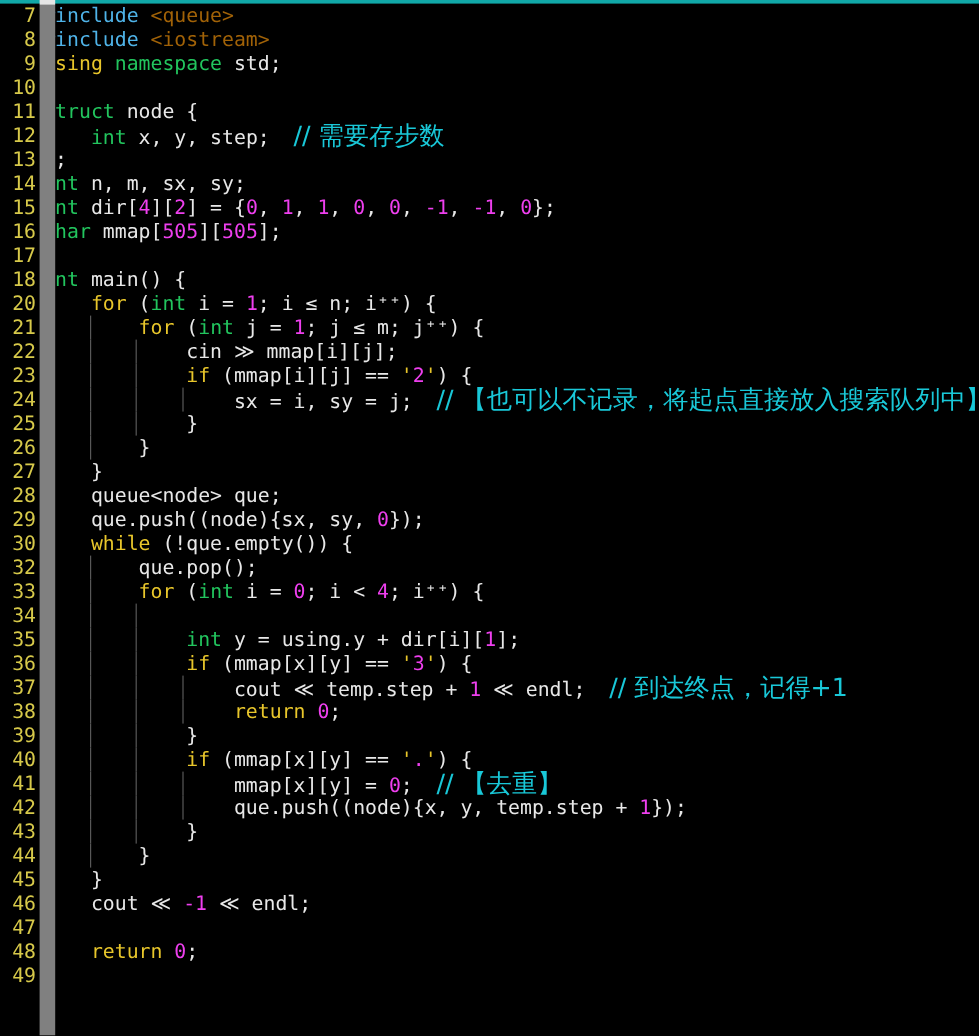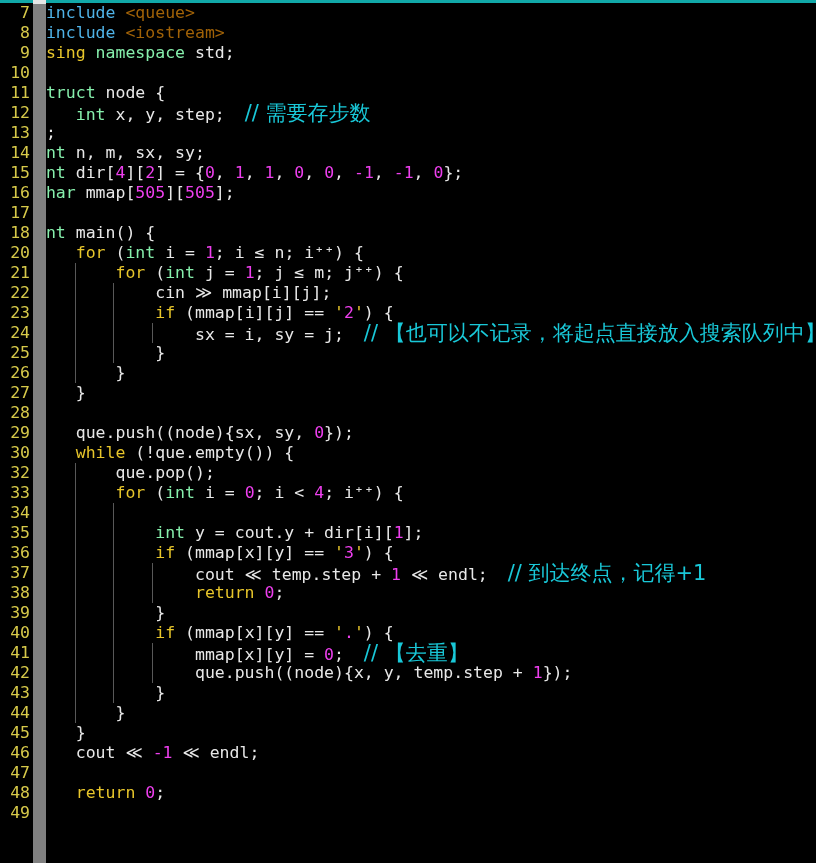--- a/index.html
+++ b/index.html
@@ -86,21 +86,21 @@
     top: 0;
     color: #e8e8e8;
     font-size: 16.5px;
     line-height: 20px;
     white-space: pre;
   }
 
   
   .t-plain   { color: #e8e8e8; }
   .t-key     { color: #e8c62b; }            
-  .t-type    { color: #86efac; }            
+  .t-type    { color: #22c55e; }            
   .t-num     { color: #ee3fee; }            
   .t-str     { color: #e8c62b; }            
   .t-pre     { color: #4fb3e8; }            
   .t-hdr     { color: #a16207; }            
   .t-cmt     { color: #19c8d8; }
 
   
   .guide {
     position: absolute;
     top: 0;
@@ -132,27 +132,27 @@
       <div class="line"><span class="lineno">17</span><span class="linetext"></span></div>
       <div class="line"><span class="lineno">18</span><span class="linetext"><span class="t-type">int</span><span class="t-plain"> main() {</span></span></div>
       <div class="line"><span class="lineno">20</span><span class="linetext"><span class="t-plain">    </span><span class="t-key">for</span><span class="t-plain"> (</span><span class="t-type">int</span><span class="t-plain"> i = </span><span class="t-num">1</span><span class="t-plain">; i ≤ n; i⁺⁺) {</span></span></div>
       <div class="line"><span class="lineno">21</span><span class="guide" style="left: 74.52px;"></span><span class="linetext"><span class="t-plain">        </span><span class="t-key">for</span><span class="t-plain"> (</span><span class="t-type">int</span><span class="t-plain"> j = </span><span class="t-num">1</span><span class="t-plain">; j ≤ m; j⁺⁺) {</span></span></div>
       <div class="line"><span class="lineno">22</span><span class="guide" style="left: 74.52px;"></span><span class="guide" style="left: 113.04px;"></span><span class="linetext"><span class="t-plain">            cin ≫ mmap[i][j];</span></span></div>
       <div class="line"><span class="lineno">23</span><span class="guide" style="left: 74.52px;"></span><span class="guide" style="left: 113.04px;"></span><span class="linetext"><span class="t-plain">            </span><span class="t-key">if</span><span class="t-plain"> (mmap[i][j] == </span><span class="t-str">'</span><span class="t-num">2</span><span class="t-str">'</span><span class="t-plain">) {</span></span></div>
       <div class="line"><span class="lineno">24</span><span class="guide" style="left: 74.52px;"></span><span class="guide" style="left: 113.04px;"></span><span class="guide" style="left: 151.56px;"></span><span class="linetext"><span class="t-plain">                sx = i, sy = j;  </span><span class="t-cmt cjk">// 【也可以不记录，将起点直接放入搜索队列中】</span></span></div>
       <div class="line"><span class="lineno">25</span><span class="guide" style="left: 74.52px;"></span><span class="guide" style="left: 113.04px;"></span><span class="linetext"><span class="t-plain">            }</span></span></div>
       <div class="line"><span class="lineno">26</span><span class="guide" style="left: 74.52px;"></span><span class="linetext"><span class="t-plain">        }</span></span></div>
       <div class="line"><span class="lineno">27</span><span class="linetext"><span class="t-plain">    }</span></span></div>
-      <div class="line"><span class="lineno">28</span></div>
+      <div class="line"><span class="lineno">28</span><span class="linetext"><span class="t-plain">    queue&lt;node&gt; que;</span></span></div>
       <div class="line"><span class="lineno">29</span><span class="linetext"><span class="t-plain">    que.push((node){sx, sy, </span><span class="t-num">0</span><span class="t-plain">});</span></span></div>
       <div class="line"><span class="lineno">30</span><span class="linetext"><span class="t-plain">    </span><span class="t-key">while</span><span class="t-plain"> (!que.empty()) {</span></span></div>
       <div class="line"><span class="lineno">32</span><span class="guide" style="left: 74.52px;"></span><span class="linetext"><span class="t-plain">        que.pop();</span></span></div>
       <div class="line"><span class="lineno">33</span><span class="guide" style="left: 74.52px;"></span><span class="linetext"><span class="t-plain">        </span><span class="t-key">for</span><span class="t-plain"> (</span><span class="t-type">int</span><span class="t-plain"> i = </span><span class="t-num">0</span><span class="t-plain">; i &lt; </span><span class="t-num">4</span><span class="t-plain">; i⁺⁺) {</span></span></div>
       <div class="line"><span class="lineno">34</span><span class="guide" style="left: 74.52px;"></span><span class="guide" style="left: 113.04px;"></span></div>
-      <div class="line"><span class="lineno">35</span><span class="guide" style="left: 74.52px;"></span><span class="guide" style="left: 113.04px;"></span><span class="linetext"><span class="t-plain">            </span><span class="t-type">int</span><span class="t-plain"> y = cout.y + dir[i][</span><span class="t-num">1</span><span class="t-plain">];</span></span></div>
+      <div class="line"><span class="lineno">35</span><span class="guide" style="left: 74.52px;"></span><span class="guide" style="left: 113.04px;"></span><span class="linetext"><span class="t-plain">            </span><span class="t-type">int</span><span class="t-plain"> y = using.y + dir[i][</span><span class="t-num">1</span><span class="t-plain">];</span></span></div>
       <div class="line"><span class="lineno">36</span><span class="guide" style="left: 74.52px;"></span><span class="guide" style="left: 113.04px;"></span><span class="linetext"><span class="t-plain">            </span><span class="t-key">if</span><span class="t-plain"> (mmap[x][y] == </span><span class="t-str">'</span><span class="t-num">3</span><span class="t-str">'</span><span class="t-plain">) {</span></span></div>
       <div class="line"><span class="lineno">37</span><span class="guide" style="left: 74.52px;"></span><span class="guide" style="left: 113.04px;"></span><span class="guide" style="left: 151.56px;"></span><span class="linetext"><span class="t-plain">                cout ≪ temp.step + </span><span class="t-num">1</span><span class="t-plain"> ≪ endl;  </span><span class="t-cmt cjk">// 到达终点，记得+1</span></span></div>
       <div class="line"><span class="lineno">38</span><span class="guide" style="left: 74.52px;"></span><span class="guide" style="left: 113.04px;"></span><span class="guide" style="left: 151.56px;"></span><span class="linetext"><span class="t-plain">                </span><span class="t-key">return</span><span class="t-plain"> </span><span class="t-num">0</span><span class="t-plain">;</span></span></div>
       <div class="line"><span class="lineno">39</span><span class="guide" style="left: 74.52px;"></span><span class="guide" style="left: 113.04px;"></span><span class="linetext"><span class="t-plain">            }</span></span></div>
       <div class="line"><span class="lineno">40</span><span class="guide" style="left: 74.52px;"></span><span class="guide" style="left: 113.04px;"></span><span class="linetext"><span class="t-plain">            </span><span class="t-key">if</span><span class="t-plain"> (mmap[x][y] == </span><span class="t-str">'</span><span class="t-num">.</span><span class="t-str">'</span><span class="t-plain">) {</span></span></div>
       <div class="line"><span class="lineno">41</span><span class="guide" style="left: 74.52px;"></span><span class="guide" style="left: 113.04px;"></span><span class="guide" style="left: 151.56px;"></span><span class="linetext"><span class="t-plain">                mmap[x][y] = </span><span class="t-num">0</span><span class="t-plain">;  </span><span class="t-cmt cjk">// 【去重】</span></span></div>
       <div class="line"><span class="lineno">42</span><span class="guide" style="left: 74.52px;"></span><span class="guide" style="left: 113.04px;"></span><span class="guide" style="left: 151.56px;"></span><span class="linetext"><span class="t-plain">                que.push((node){x, y, temp.step + </span><span class="t-num">1</span><span class="t-plain">});</span></span></div>
       <div class="line"><span class="lineno">43</span><span class="guide" style="left: 74.52px;"></span><span class="guide" style="left: 113.04px;"></span><span class="linetext"><span class="t-plain">            }</span></span></div>
       <div class="line"><span class="lineno">44</span><span class="guide" style="left: 74.52px;"></span><span class="linetext"><span class="t-plain">        }</span></span></div>
       <div class="line"><span class="lineno">45</span><span class="linetext"><span class="t-plain">    }</span></span></div>

